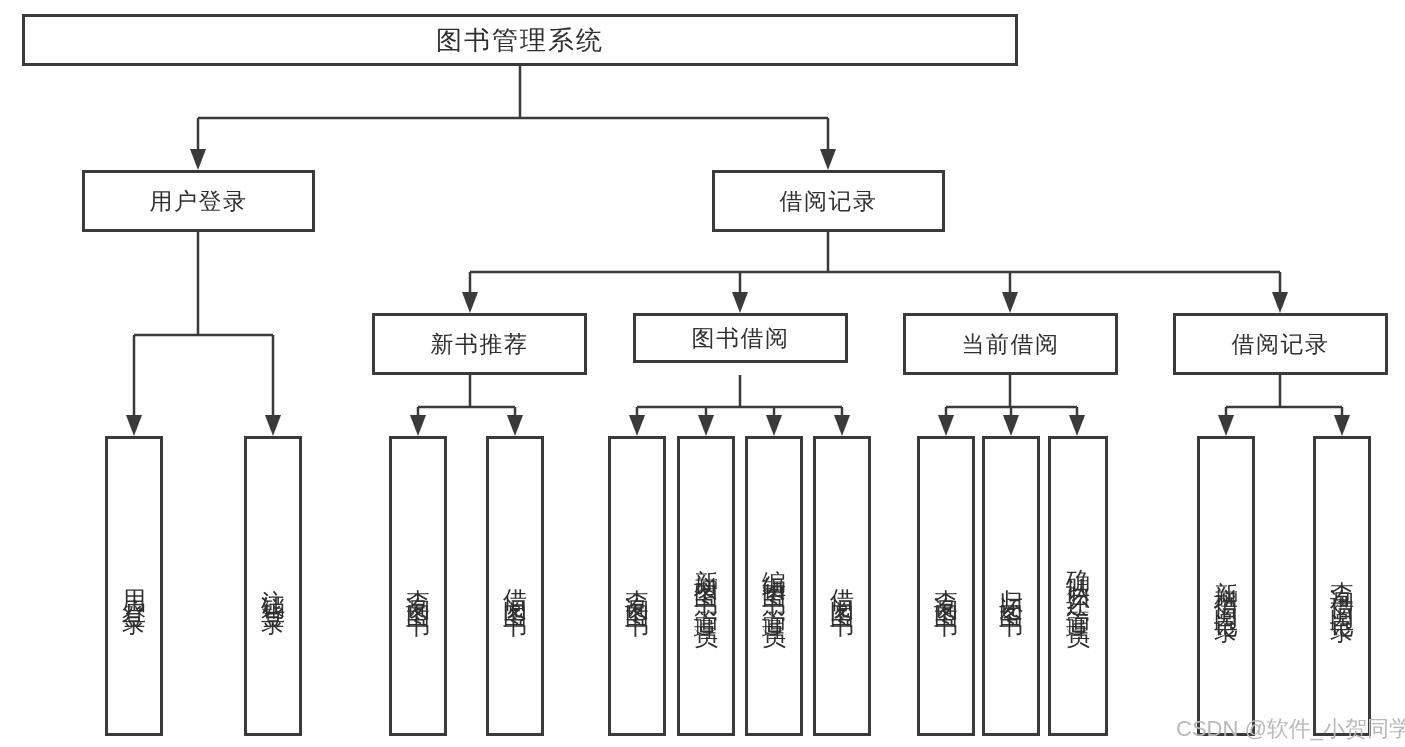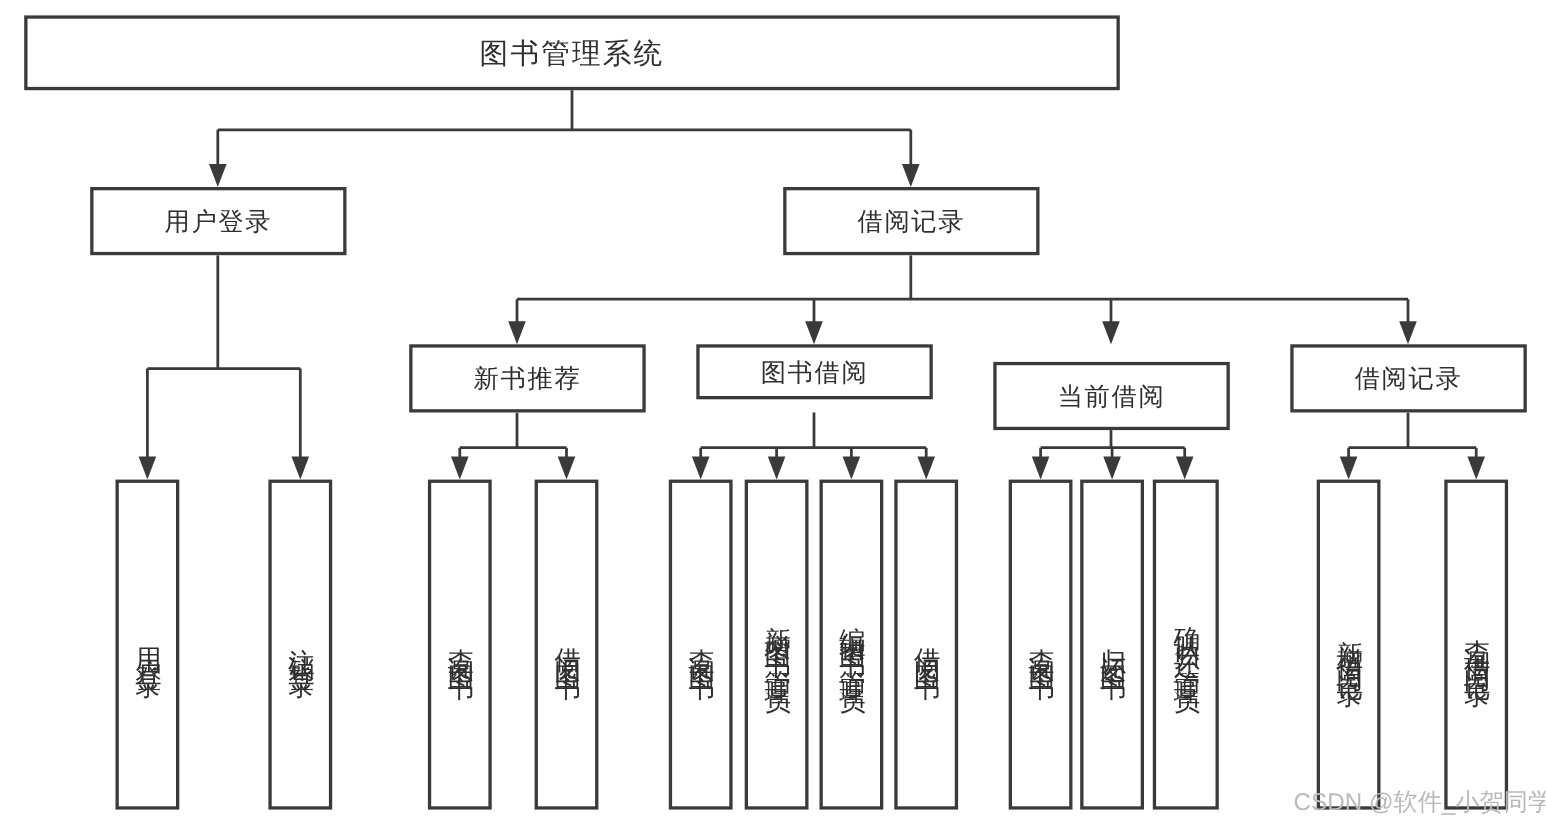--- a/index.html
+++ b/index.html
@@ -117,28 +117,28 @@
       <path class="arrowhead" d="M1069,415 L1085,415 L1077,436 Z"></path>
     </g>
 
     <g>
       <path class="line" d="M1280,375 L1280,407 M1226,407 L1342,407 M1226,407 L1226,418 M1342,407 L1342,418"></path>
       <path class="arrowhead" d="M1218,415 L1234,415 L1226,436 Z"></path>
       <path class="arrowhead" d="M1334,415 L1350,415 L1342,436 Z"></path>
     </g>
   </svg>
 
-  <div class="node hbox root-box" style="left:22px; top:14px; width:996px; height:68px;">图书管理系统</div>
+  <div class="node hbox root-box" style="left:22px; top:14px; width:996px; height:52px;">图书管理系统</div>
 
   <div class="node hbox" style="left:82px; top:170px; width:233px; height:62px;">用户登录</div>
   <div class="node hbox" style="left:712px; top:170px; width:233px; height:62px;">借阅记录</div>
 
   <div class="node hbox" style="left:372px; top:313px; width:215px; height:62px;">新书推荐</div>
   <div class="node hbox" style="left:633px; top:313px; width:215px; height:50px;">图书借阅</div>
-  <div class="node hbox" style="left:903px; top:313px; width:215px; height:62px;margin-top:16px;">当前借阅</div>
+  <div class="node hbox" style="left:903px; top:313px; width:215px; height:62px;">当前借阅</div>
   <div class="node hbox" style="left:1173px; top:313px; width:215px; height:62px;">借阅记录</div>
 
   <div class="node vbox" style="left:105px; top:436px; width:58px; height:300px;">用户登录</div>
   <div class="node vbox" style="left:244px; top:436px; width:58px; height:300px;">注销登录</div>
 
   <div class="node vbox" style="left:389px; top:436px; width:58px; height:300px;">查询图书</div>
   <div class="node vbox" style="left:486px; top:436px; width:58px; height:300px;">借阅图书</div>
 
   <div class="node vbox" style="left:608px; top:436px; width:58px; height:300px;">查询图书</div>
   <div class="node vbox" style="left:677px; top:436px; width:58px; height:300px;">新增图书（管理员）</div>

